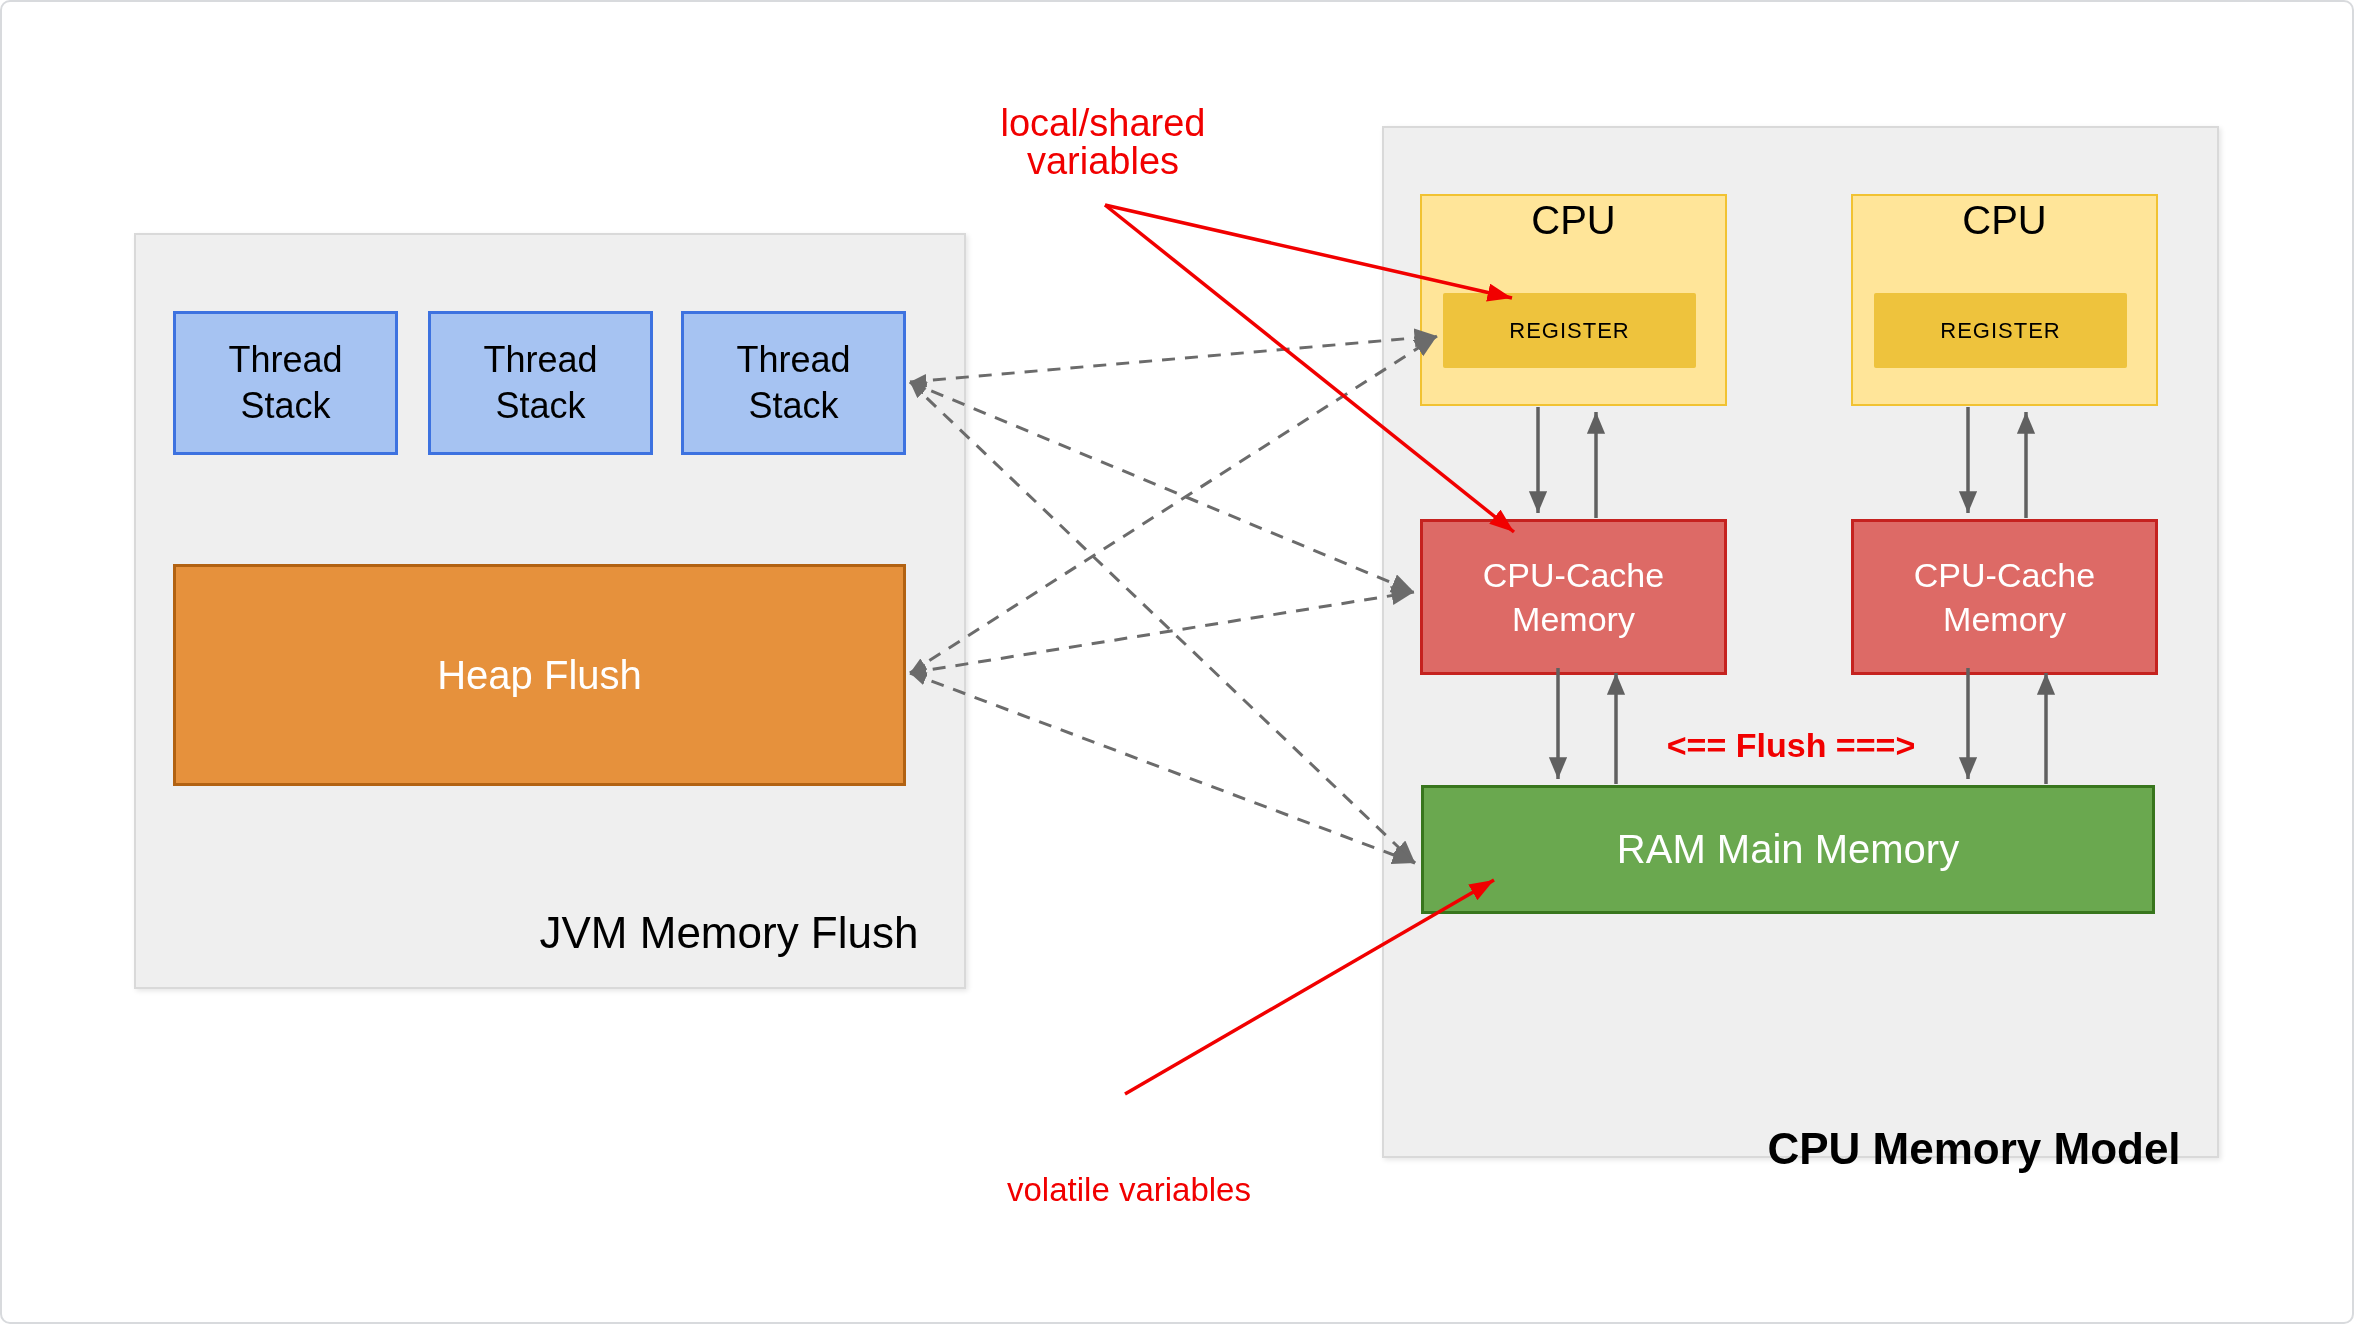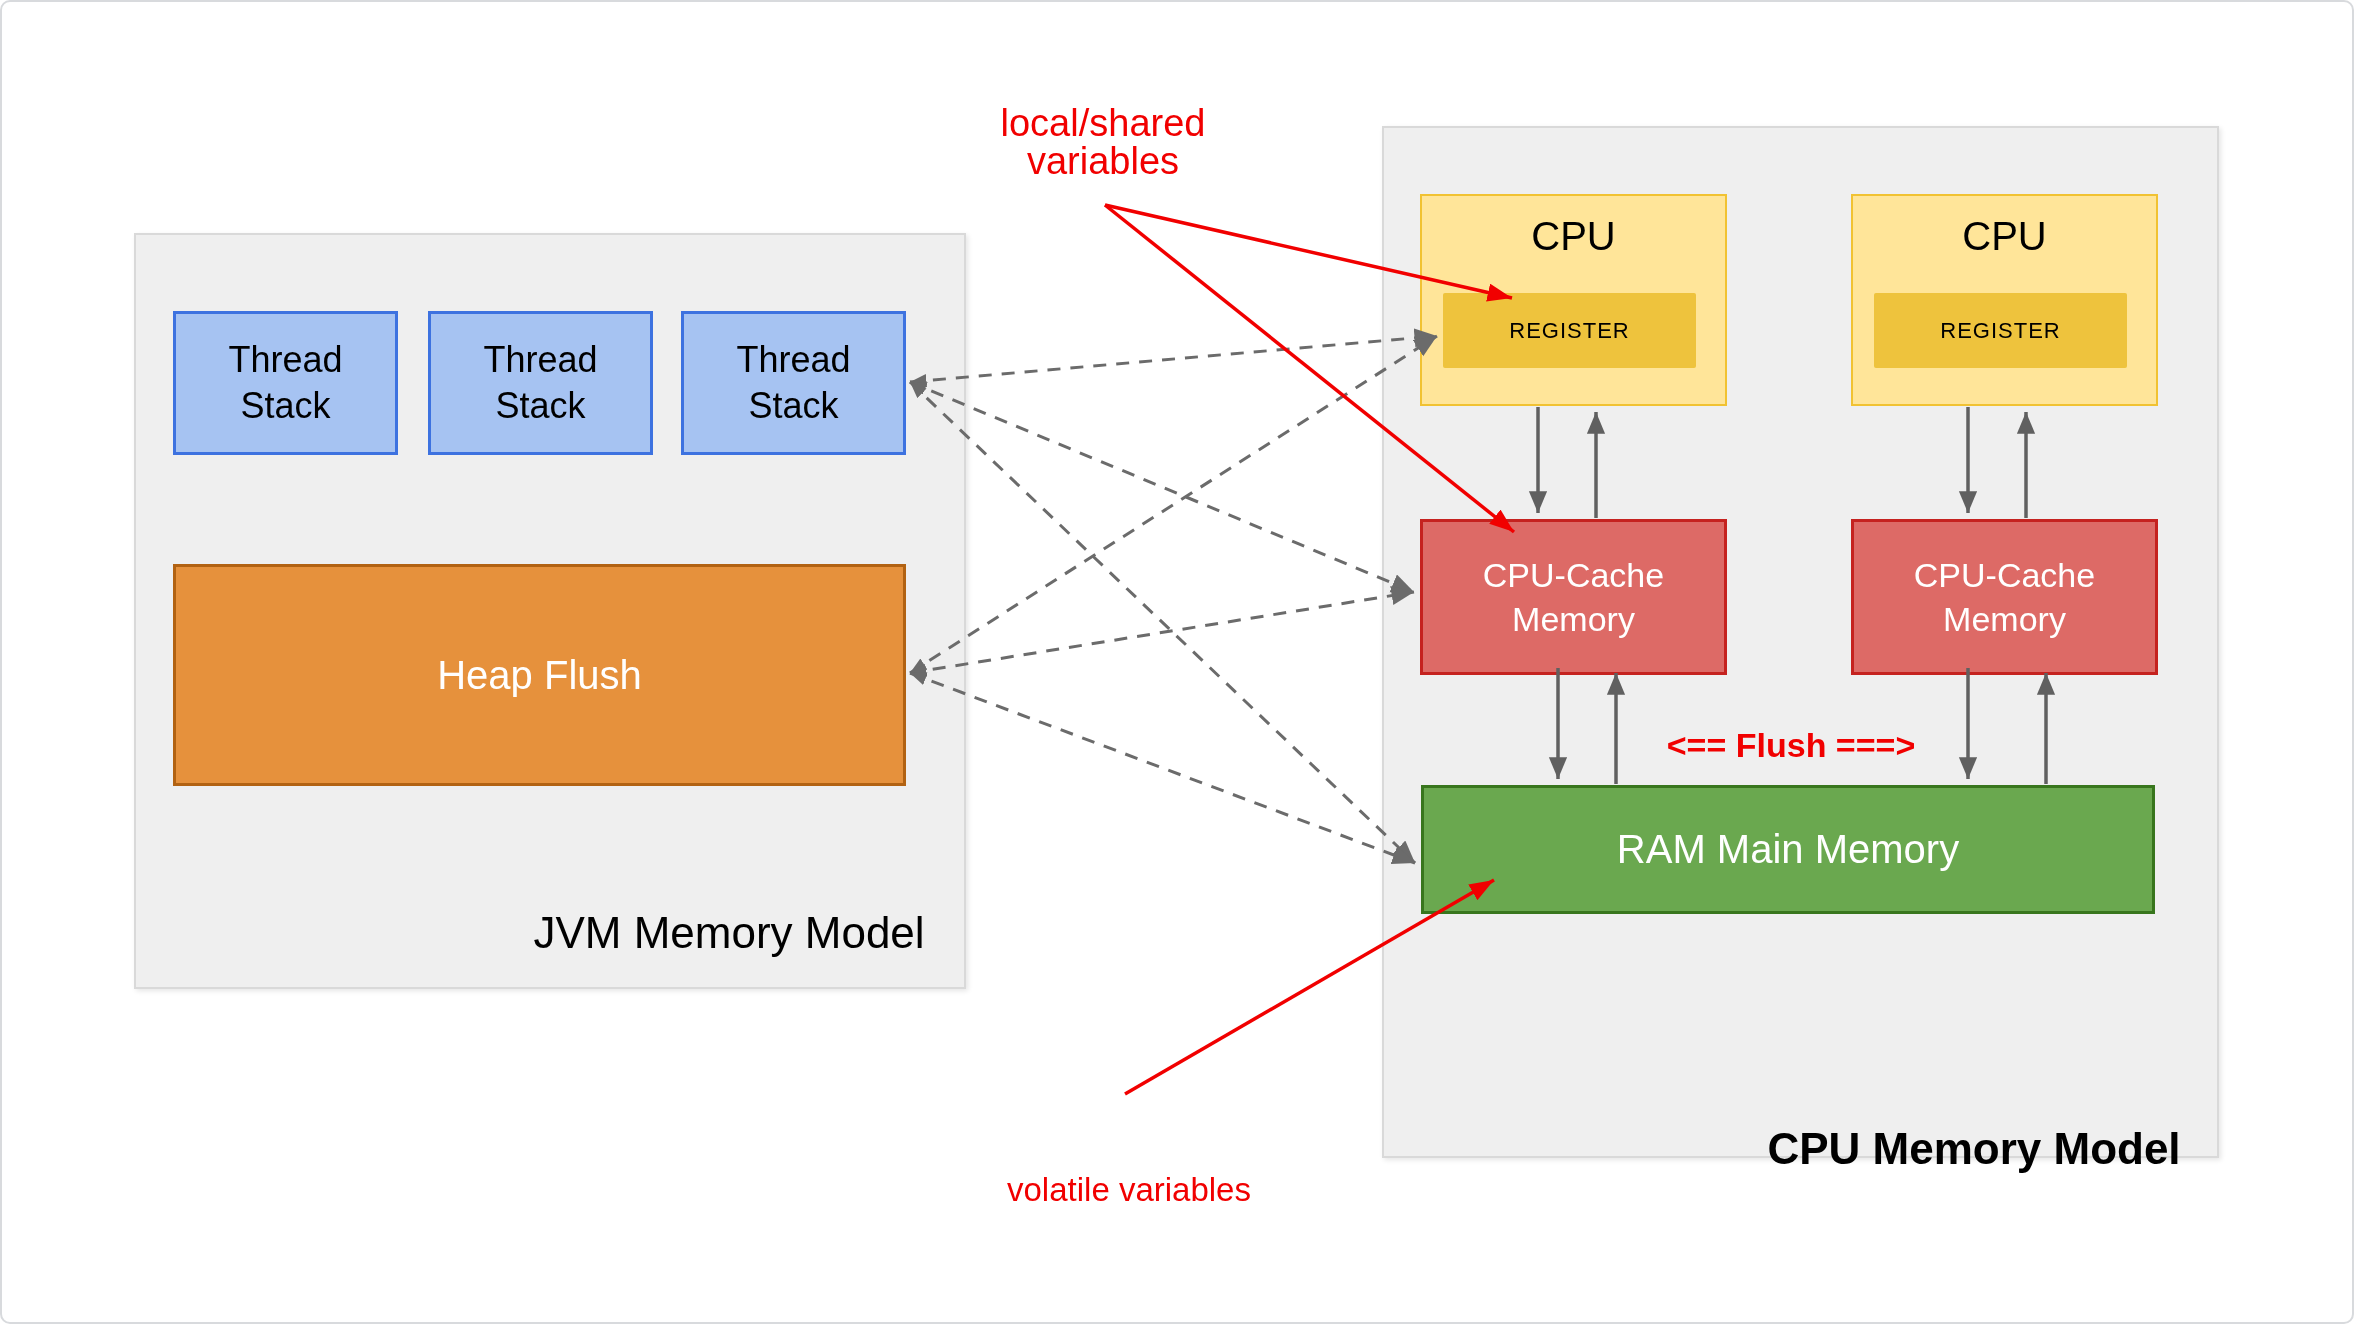--- a/index.html
+++ b/index.html
@@ -47,21 +47,21 @@
     transform:translate(-50%,-50%);
   }
   .jvm-title{ left:727px; top:931px; }
   .cpu-title{ left:1972px; top:1147px;font-weight:bold; }
   .cpu-box{
     width:307px; height:212px; top:192px;
     background:var(--cpu-fill); border:2px solid var(--cpu-border);
     flex-direction:column; justify-content:flex-start;
   }
   .cpu-1{ left:1418px; } .cpu-2{ left:1849px; }
-  .cpu-label{ margin-top:18px; font-size:40px; color:#000; }
+  .cpu-label{ margin-top:2px; font-size:40px; color:#000; }
   .register{
     position:absolute; left:21px; top:97px; width:253px; height:75px;
     background:var(--register-fill); border-radius:2px;
     display:flex; align-items:center; justify-content:center;
     font-size:22px; color:#000; letter-spacing:1px;
   }
   .cache{
     width:307px; height:156px; top:517px;
     background:var(--cache-fill); border:3px solid var(--cache-border);
     font-size:34px; color:#fff; line-height:1.3; white-space:pre-line;
@@ -97,21 +97,21 @@
 <div class="canvas">
 
   <div class="panel panel-jvm"></div>
   <div class="box thread-stack ts-1">Thread
 Stack</div>
   <div class="box thread-stack ts-2">Thread
 Stack</div>
   <div class="box thread-stack ts-3">Thread
 Stack</div>
   <div class="box heap">Heap Flush</div>
-  <div class="panel-title jvm-title">JVM Memory Model</div>
+  <div class="panel-title jvm-title">JVM Memory Flush</div>
 
   <div class="panel panel-cpu"></div>
 
   <div class="box cpu-box cpu-1">
     <div class="cpu-label">CPU</div>
     <div class="register">REGISTER</div>
   </div>
   <div class="box cpu-box cpu-2">
     <div class="cpu-label">CPU</div>
     <div class="register">REGISTER</div>

